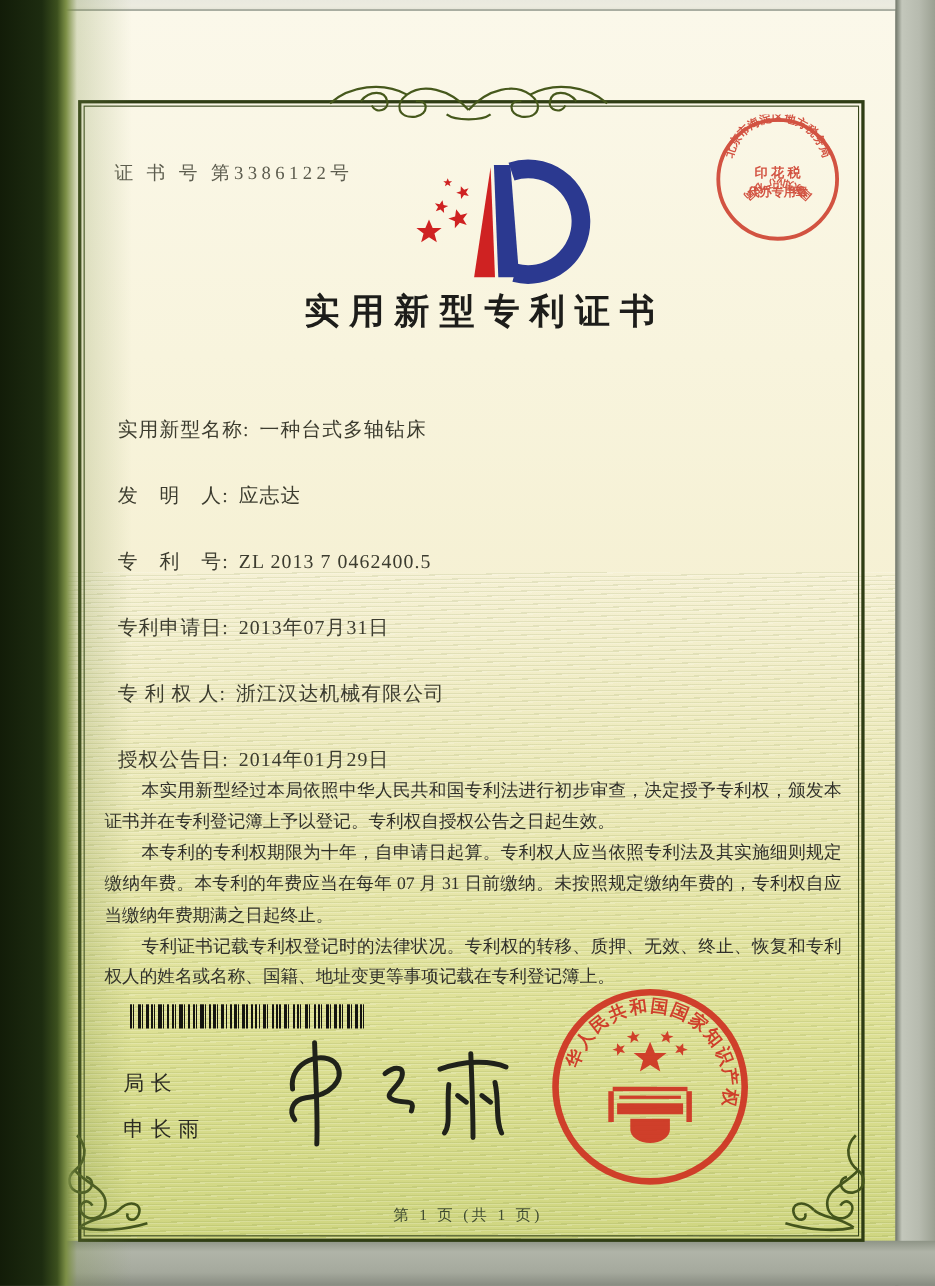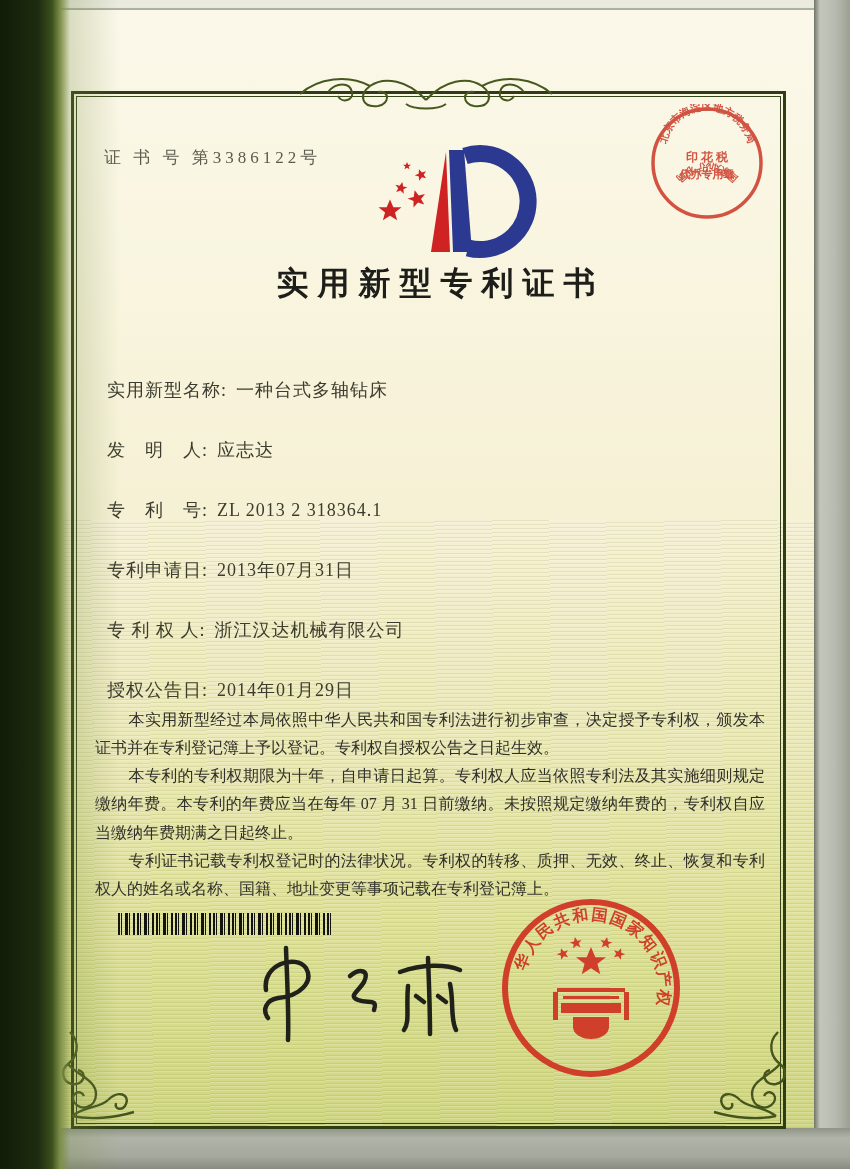--- a/index.html
+++ b/index.html
@@ -124,41 +124,45 @@
   <div class="title z4">实用新型专利证书</div>
 
   <div class="fields z4">
     <div class="field">
       <span class="lbl">实用新型名称:</span><span class="val">一种台式多轴钻床</span>
     </div>
     <div class="field">
       <span class="lbl">发　明　人:</span><span class="val">应志达</span>
     </div>
     <div class="field">
-      <span class="lbl">专　利　号:</span><span class="val">ZL 2013 2 318364.1</span>
+      <span class="lbl">专　利　号:</span><span class="val">ZL 2013 7 0462400.5</span>
     </div>
     <div class="field">
       <span class="lbl">专利申请日:</span><span class="val">2013年07月31日</span>
     </div>
     <div class="field">
       <span class="lbl">专 利 权 人:</span><span class="val">浙江汉达机械有限公司</span>
     </div>
     <div class="field">
       <span class="lbl">授权公告日:</span><span class="val">2014年01月29日</span>
     </div>
   </div>
 
   <div class="paras z4">
     <p>本实用新型经过本局依照中华人民共和国专利法进行初步审查，决定授予专利权，颁发本证书并在专利登记簿上予以登记。专利权自授权公告之日起生效。</p>
     <p>本专利的专利权期限为十年，自申请日起算。专利权人应当依照专利法及其实施细则规定缴纳年费。本专利的年费应当在每年 07 月 31 日前缴纳。未按照规定缴纳年费的，专利权自应当缴纳年费期满之日起终止。</p>
     <p>专利证书记载专利权登记时的法律状况。专利权的转移、质押、无效、终止、恢复和专利权人的姓名或名称、国籍、地址变更等事项记载在专利登记簿上。</p>
   </div>
 
   <div class="barcode z4"></div>
 
+  <div class="director z4">
+    <div>局长</div>
+    <div class="name">申长雨</div>
+  </div>
 
   <svg class="signature z4" width="250" height="110" viewBox="0 0 250 110">
     <g fill="none" stroke="#20221a" stroke-width="4.5" stroke-linecap="round">
       <path d="M34,52 C30,26 64,16 74,30 C82,44 68,58 46,60 C34,62 30,72 36,80"></path>
       <path d="M54,10 C55,40 57,75 56,102"></path>
       <path d="M118,38 C128,30 138,32 132,44 C126,54 116,58 126,62 C136,66 146,60 142,72"></path>
       <path d="M168,34 C190,26 214,26 228,32"></path>
       <path d="M196,20 C197,45 198,75 198,96"></path>
       <path d="M176,48 C174,70 178,84 172,92"></path>
       <path d="M218,46 C222,64 218,80 224,92"></path>
@@ -180,17 +184,18 @@
       <rect x="58" y="92" width="68" height="4"></rect>
       <rect x="64" y="100" width="56" height="3"></rect>
       <rect x="62" y="107" width="60" height="10"></rect>
       <path d="M74,121 h36 v10 a18,12 0 0 1 -36,0 Z"></path>
       <rect x="54" y="96" width="5" height="28"></rect>
       <rect x="125" y="96" width="5" height="28"></rect>
     </g>
   </svg>
 
 
+  <div class="footer-page z4">第 1 页 (共 1 页)</div>
 
   <div class="spine-shadow z5"></div>
   <div class="right-gutter"></div>
   <div class="bottom-gutter"></div>
 </div>
 
 </body></html>

